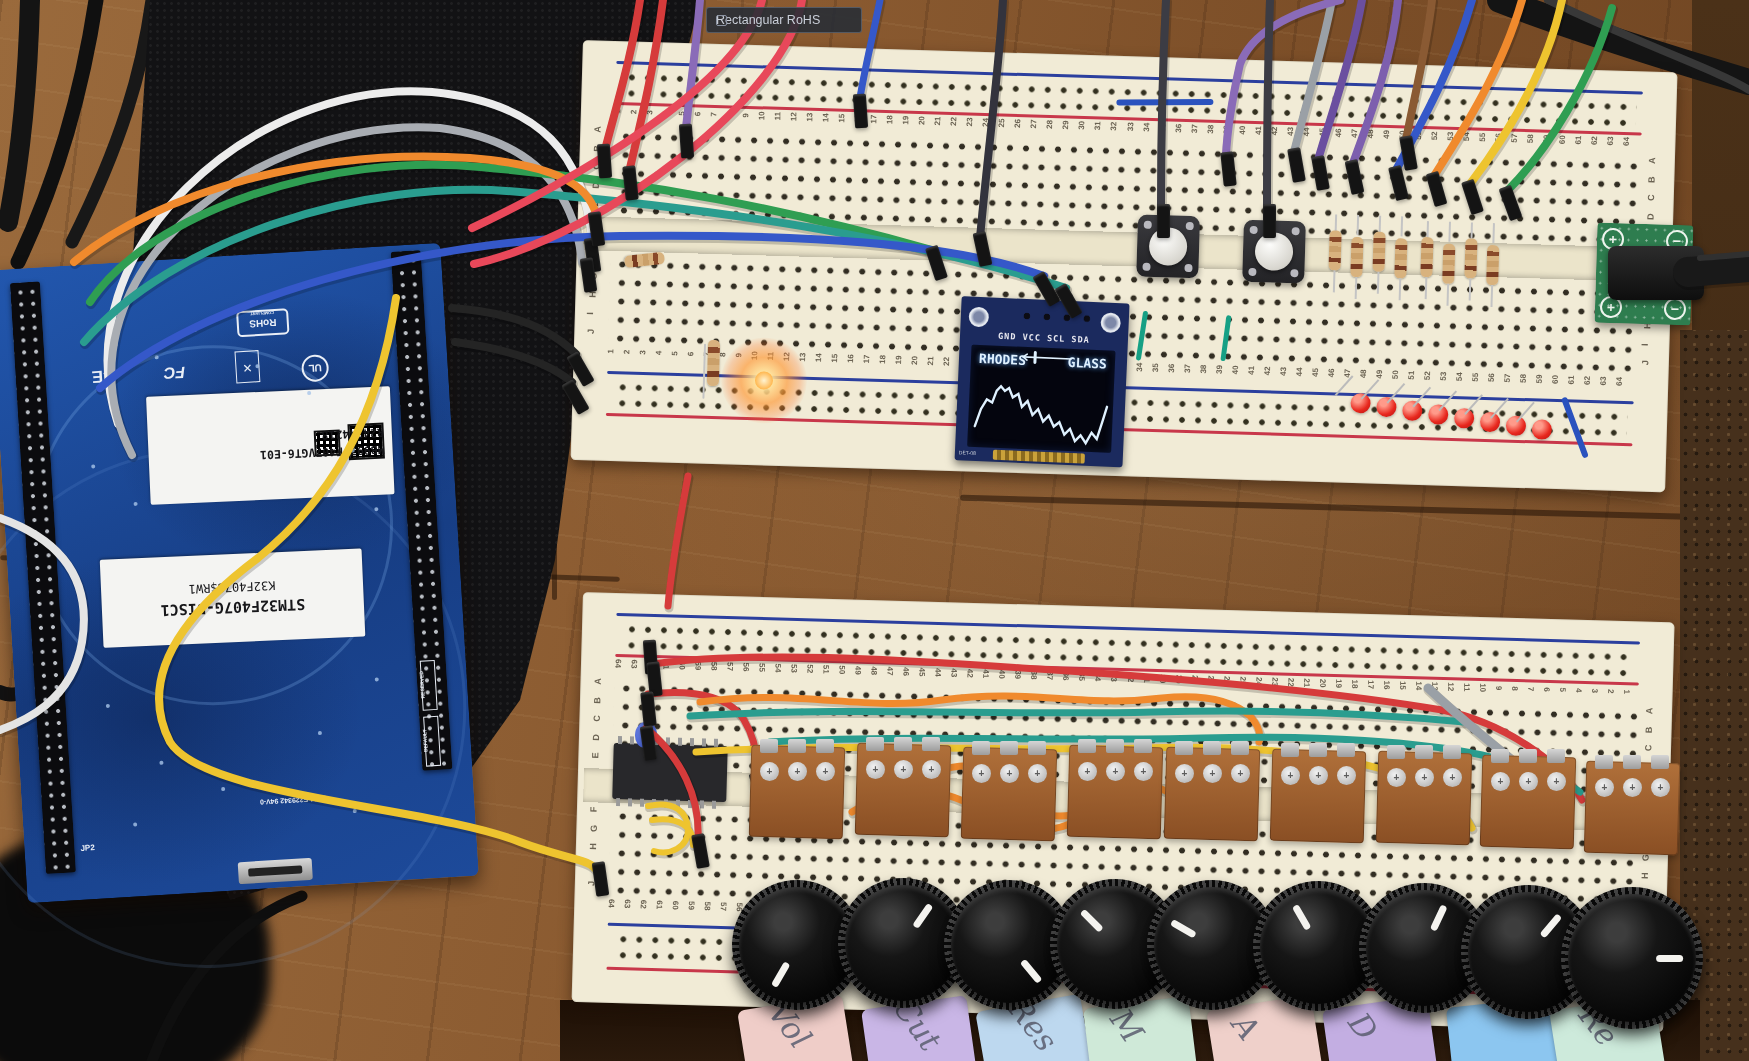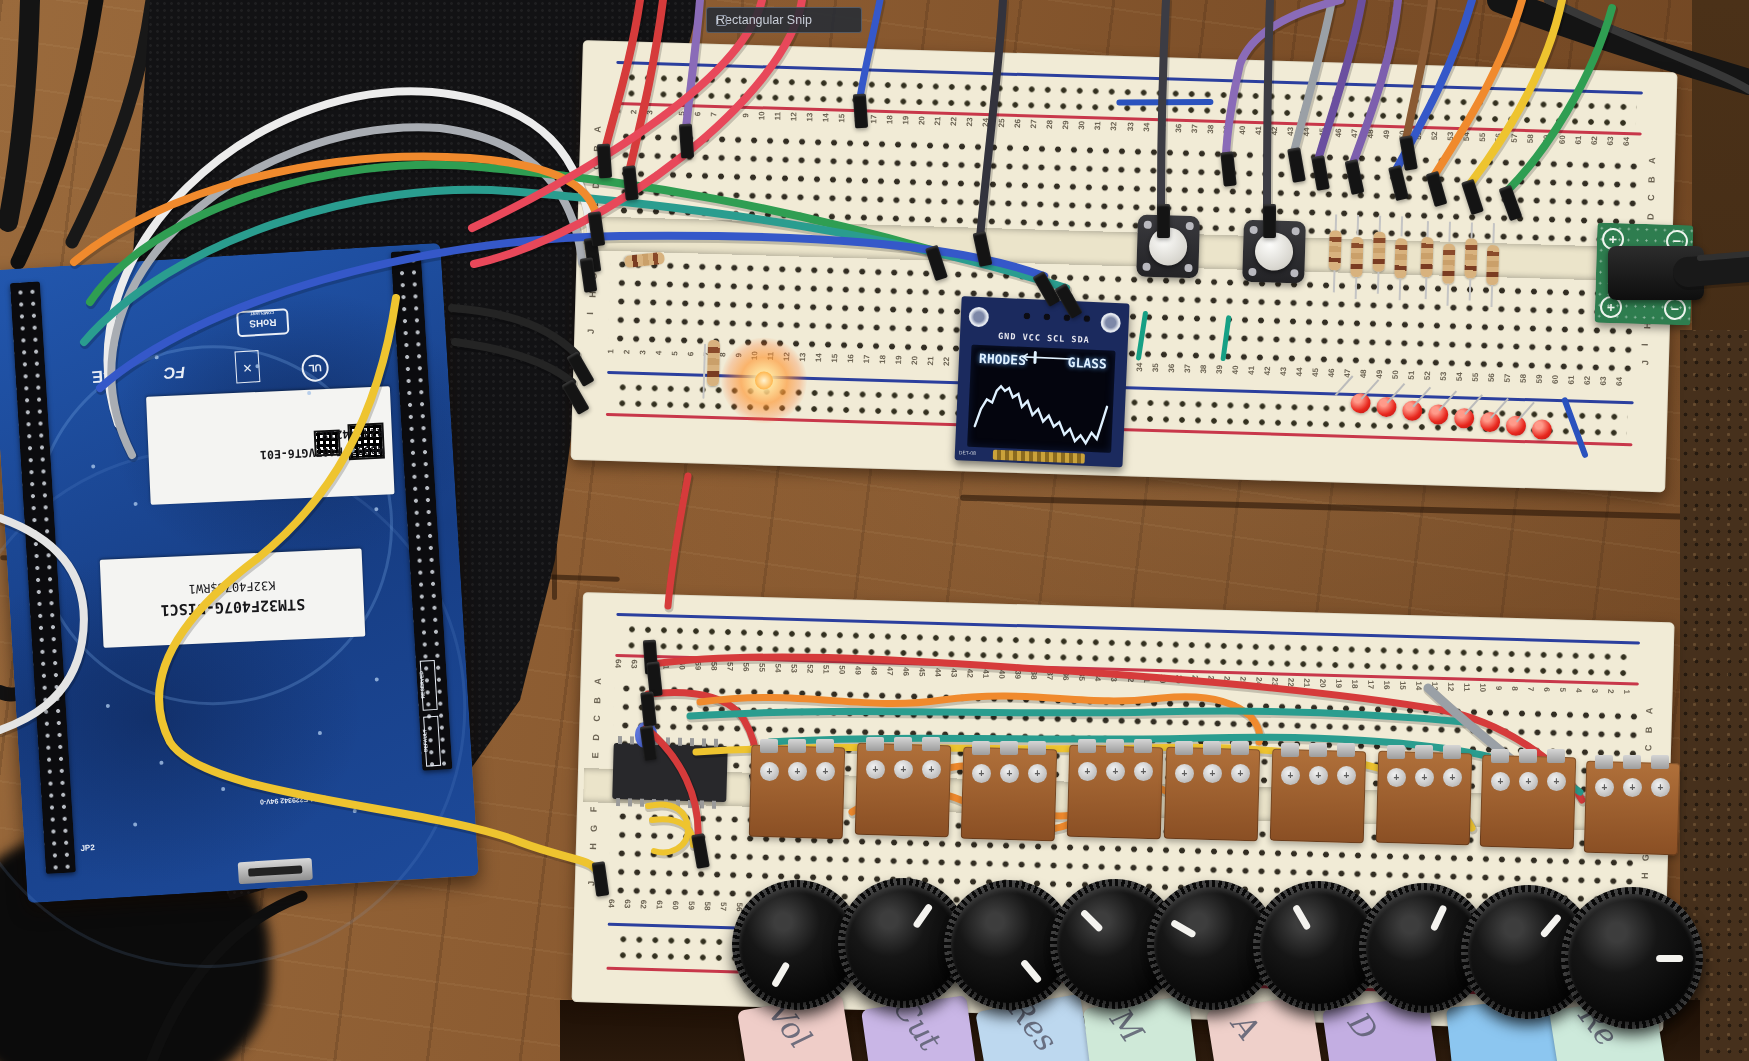--- a/index.html
+++ b/index.html
@@ -941,16 +941,16 @@
       <div class="tab" style="left: 1651px; top: 755px;"></div>
       <div class="screw" style="left: 1651px; top: 778px;">+</div>
       <div class="ring" style="left: 1561px; top: 887px; width: 142px; height: 142px;"></div>
       <div class="knob" style="left: 1568px; top: 894px; width: 128px; height: 128px;">
         <span class="ptr" style="transform: rotate(90deg) translateY(-37.12px);"></span>
       </div>
     </div>
 
   <div class="tooltip">
     <span class="snipicon"></span>
-    <span style="position:static">Rectangular Snip</span>
+    <span style="position:static">Rectangular RoHS</span>
   </div>
 
 </div>
 
 </body></html>

